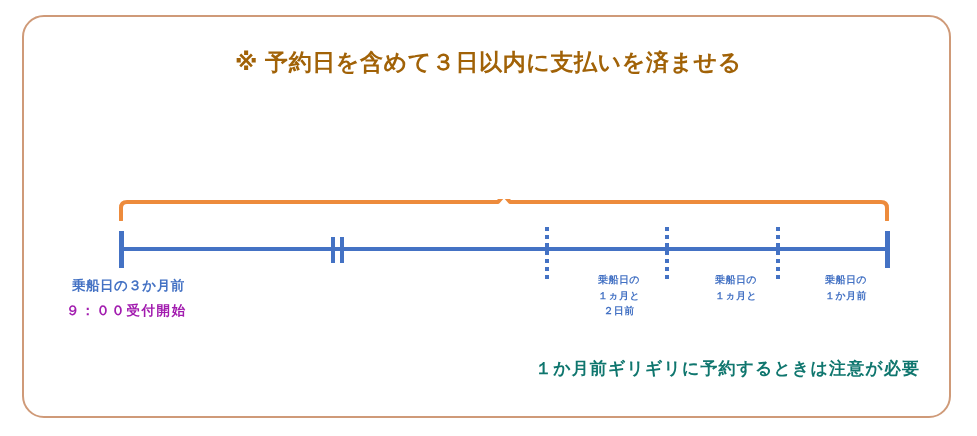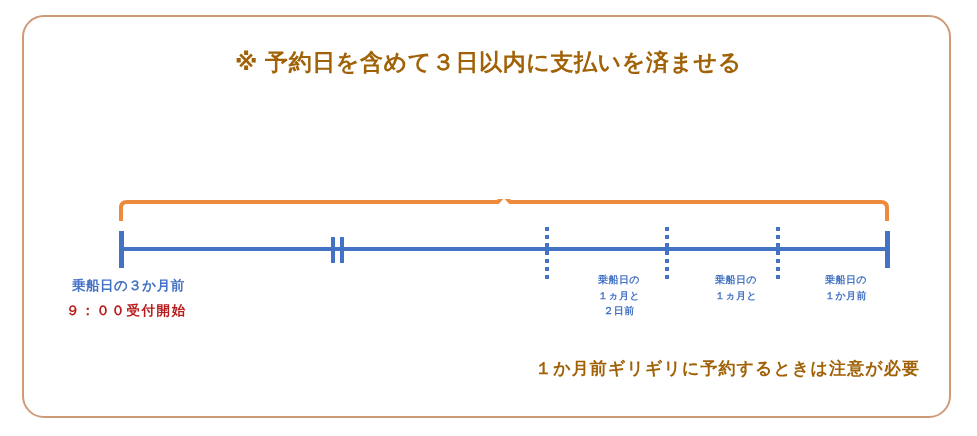--- a/index.html
+++ b/index.html
@@ -121,21 +121,21 @@
   }
 
   
   .label {
     position: absolute;
     font-weight: bold;
     white-space: nowrap;
     line-height: 1.55;
   }
   .label.blue  { color: #4472c4; }
-  .label.green { color: #b91c1c; }
+  .label.green { color: #a21caf; }
 
   .left-label {
     left: 72px;
     top: 276px;
     font-size: 13.5px;
     letter-spacing: 0.5px;
   }
   .left-label2 {
     left: 66px;
     top: 301px;
@@ -156,21 +156,21 @@
   .sl-2 { left: 681px; }
   .sl-3 { left: 791px; }
 
   
   .footer-note {
     position: absolute;
     left: 0;
     top: 357px;
     width: 920px;
     text-align: right;
-    color: #a16207;
+    color: #0f766e;
     font-size: 17px;
     font-weight: bold;
     letter-spacing: 1.1px;
     white-space: nowrap;
   }
 </style>
 </head>
 <body>
 
 <div id="stage">

